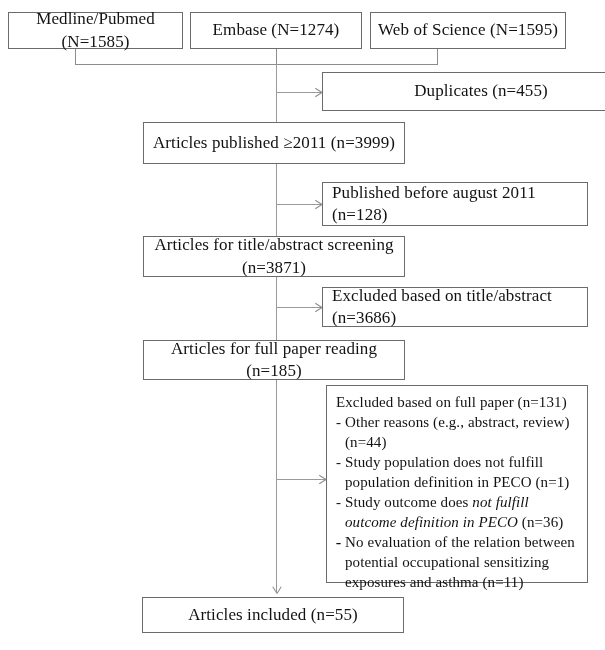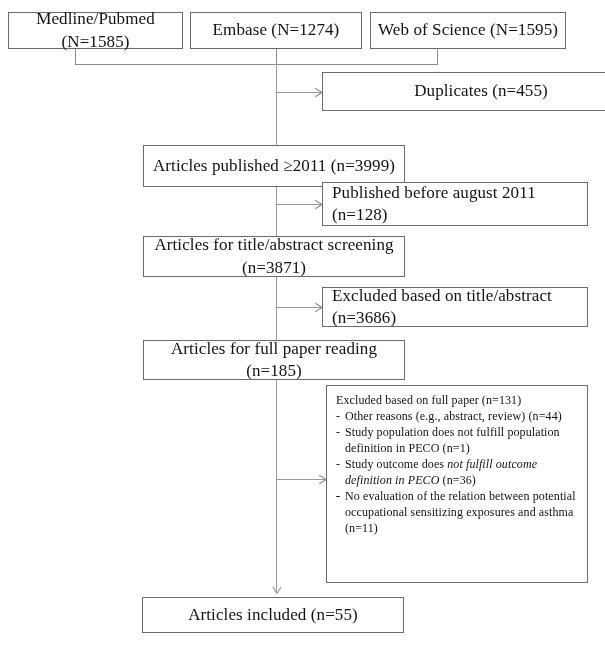--- a/index.html
+++ b/index.html
@@ -43,34 +43,34 @@
   #box-medline   { left: 8px;   top: 12px;  width: 175px; height: 37px; }
   #box-embase    { left: 190px; top: 12px;  width: 172px; height: 37px; }
   #box-wos       { left: 370px; top: 12px;  width: 196px; height: 37px; }
 
   
   #box-duplicates    { left: 322px; top: 72px;  width: 318px; height: 39px; }
   #box-before2011    { left: 322px; top: 182px; width: 266px; height: 44px; }
   #box-excl-title    { left: 322px; top: 287px; width: 266px; height: 40px; }
 
   
-  #box-published     { left: 143px; top: 122px; width: 262px; height: 42px; margin-top: 23px; }
+  #box-published     { left: 143px; top: 122px; width: 262px; height: 42px; }
   #box-screening     { left: 143px; top: 236px; width: 262px; height: 41px; }
   #box-fullpaper     { left: 143px; top: 340px; width: 262px; height: 40px; }
   #box-included      { left: 142px; top: 597px; width: 262px; height: 36px; }
 
   
   #box-excl-full {
     left: 326px;
     top: 385px;
     width: 262px;
     height: 198px;
     display: block;
     padding: 6px 7px 6px 9px;
-    font-size: 12px;
+    font-size: 15px;
     line-height: 1.335;
   }
   #box-excl-full .head {
     display: block;
     white-space: nowrap;
   }
   #box-excl-full ul {
     list-style: none;
     margin: 0;
     padding: 0;

